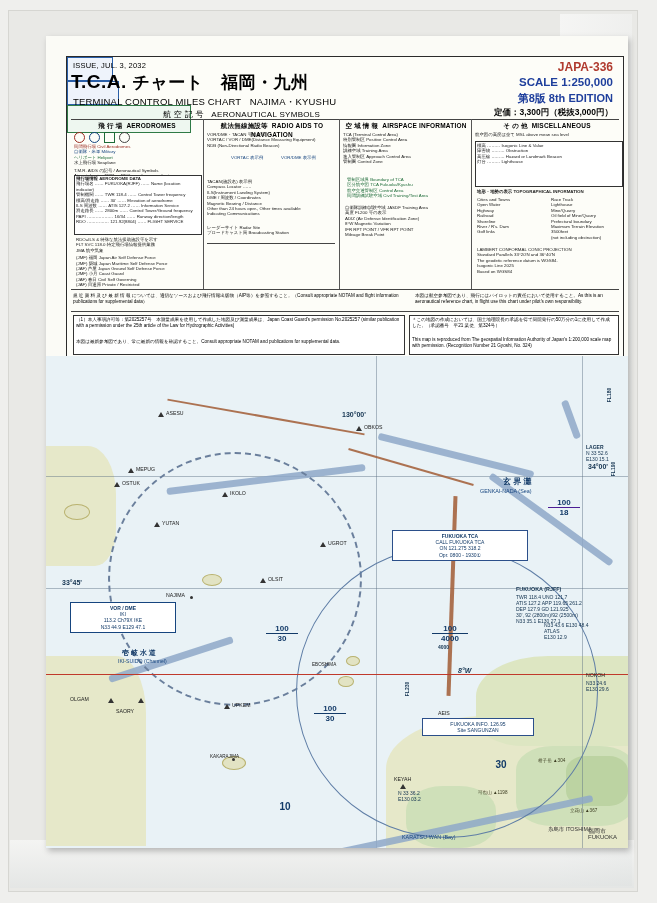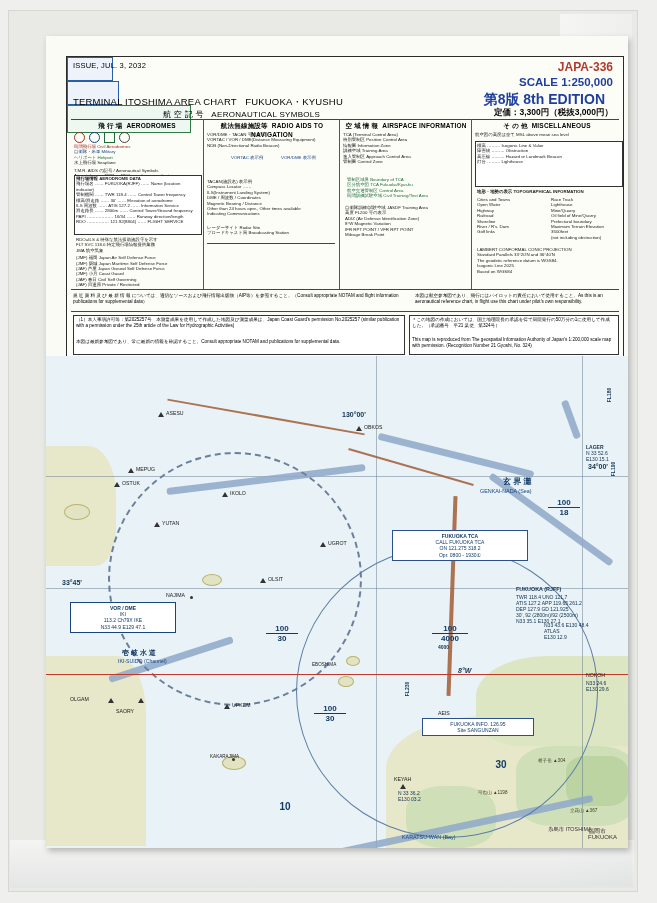--- a/index.html
+++ b/index.html
@@ -16,21 +16,21 @@
 
   
   .header{position:absolute;left:20px;top:20px;width:556px;height:300px;background:#fdfdf8;border:1px solid #2b2b2b;}
   .hdr-issue{position:absolute;left:6px;top:4px;font-size:7.5px;letter-spacing:.2px;}
   .hdr-title{position:absolute;left:4px;top:14px;font-size:19px;font-weight:bold;letter-spacing:.5px;}
   .hdr-title .jp{font-size:17px;}
   .hdr-sub1{position:absolute;left:6px;top:39px;font-size:9.5px;letter-spacing:.2px;}
   .hdr-sub2{position:absolute;left:96px;top:52px;font-size:8px;letter-spacing:.3px;}
   .hdr-code{position:absolute;right:10px;top:3px;font-size:12px;font-weight:bold;color:#b03a2e;}
   .hdr-scale{position:absolute;right:10px;top:19px;font-size:11.5px;font-weight:bold;color:#1f3f9c;}
-  .hdr-ed{position:absolute;right:18px;top:34px;font-size:14px;font-weight:bold;color:#1f3f9c;text-align:right;}
+  .hdr-ed{position:absolute;right:10px;top:34px;font-size:11px;font-weight:bold;color:#1f3f9c;text-align:right;}
   .hdr-price{position:absolute;right:10px;top:50px;font-size:8.5px;font-weight:bold;}
 
   .col-rule{position:absolute;top:62px;width:1px;height:170px;background:#555;}
   .sec-h{position:absolute;font-size:6.5px;font-weight:bold;letter-spacing:.2px;text-align:center;}
 
   .tiny{font-size:4.4px;line-height:5.4px;color:#1a1a1a;}
   .tinyblue{color:#16457f;}
   .tinyred{color:#9b2d22;}
   .tinygrn{color:#1d6b38;}
 
@@ -80,24 +80,29 @@
 <div class="page">
   <div class="sleeve"></div>
   <div class="sleeve-sheen"></div>
   <div class="sleeve-bottom"></div>
 
   <div class="chart">
 
     <div class="header">
       <div class="hdr-issue">ISSUE, JUL. 3, 2032</div>
 
+      <div class="hdr-title">
+        <span>T.C.A.</span>
+        <span class="jp">チャート</span>
+        &nbsp;&nbsp;<span class="jp">福岡・九州</span>
+      </div>
 
       <div class="hdr-sub1">
-        <span>TERMINAL ITOSHIMA AREA CHART</span>
-        &nbsp;&nbsp;<span>FUKUOKA・KYUSHU</span>
+        <span>TERMINAL CONTROL MILES CHART</span>
+        &nbsp;&nbsp;<span>NAJIMA・KYUSHU</span>
       </div>
 
       <div class="hdr-sub2">
         <span>航 空 記 号</span>
         &nbsp;&nbsp;<span>AERONAUTICAL SYMBOLS</span>
       </div>
 
       <div class="hdr-code">JAPA-336</div>
       <div class="hdr-scale">SCALE 1:250,000</div>
       <div class="hdr-ed">

